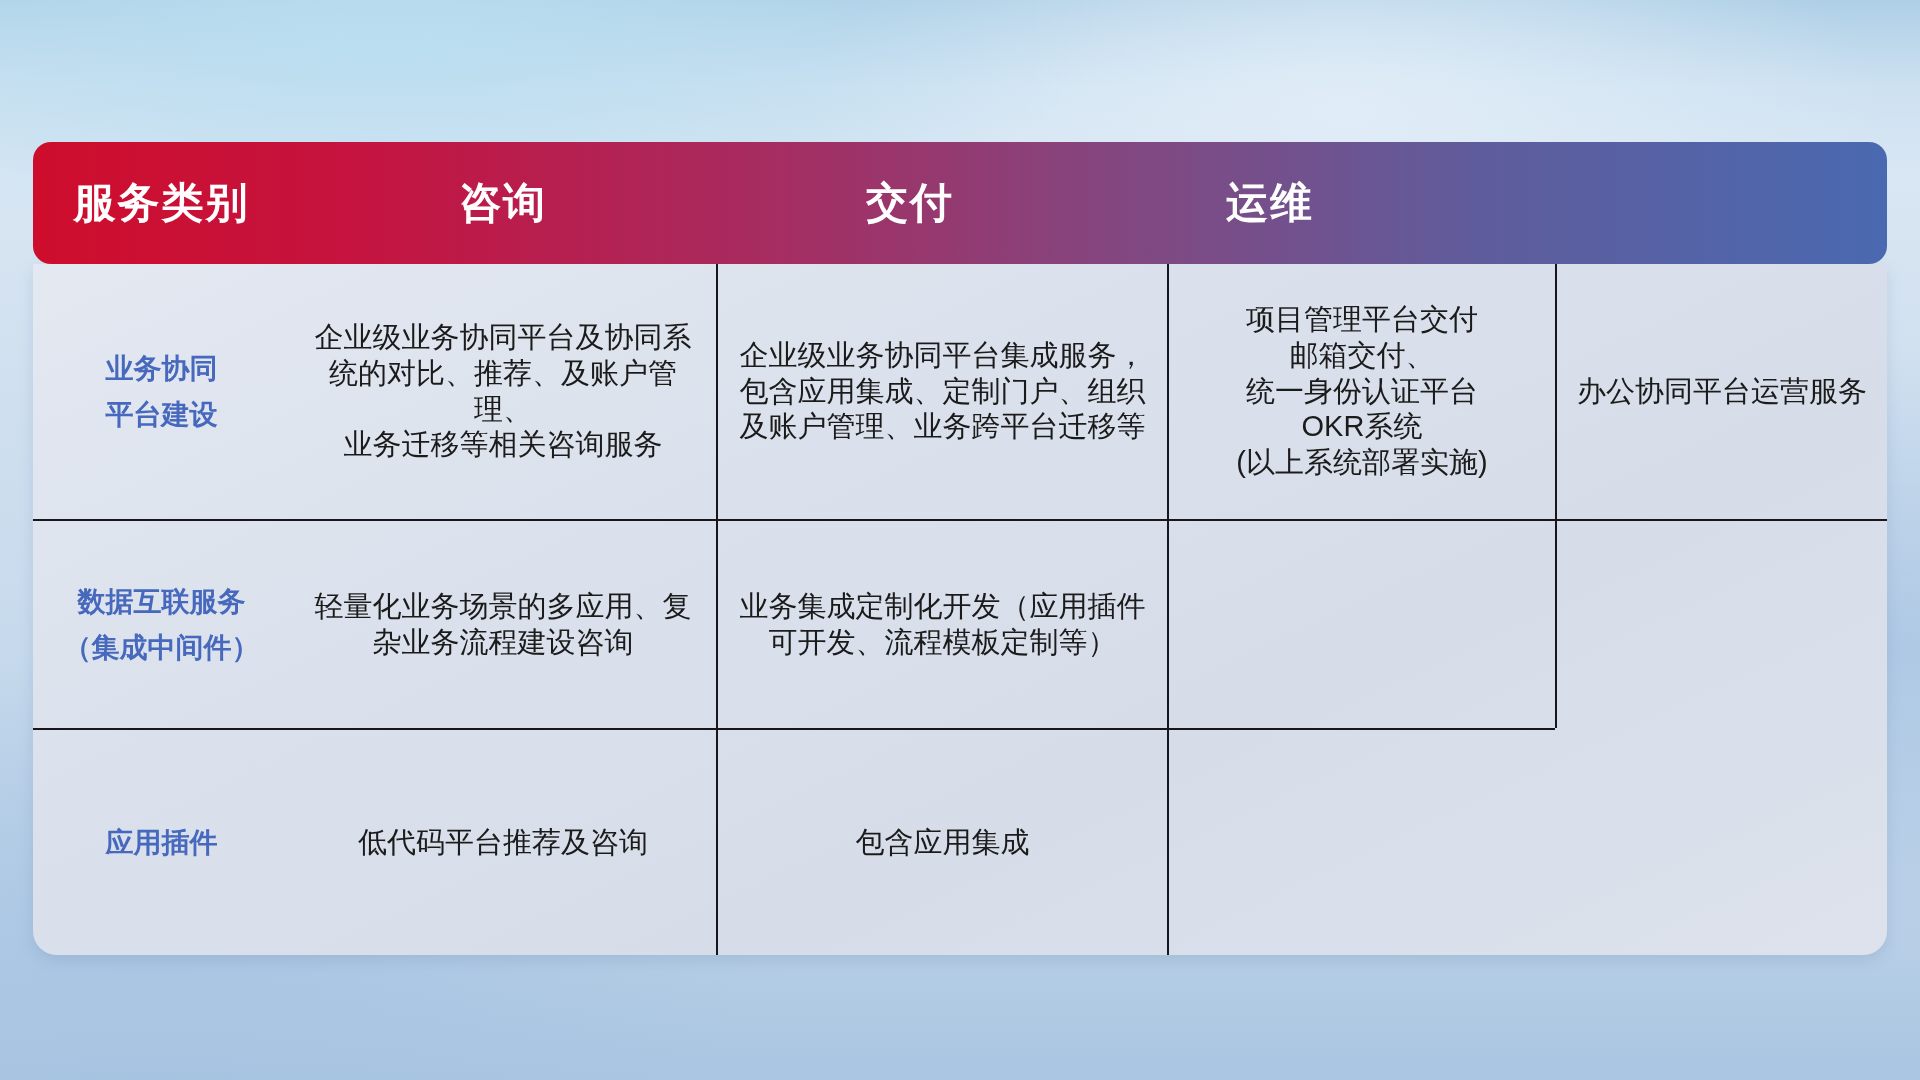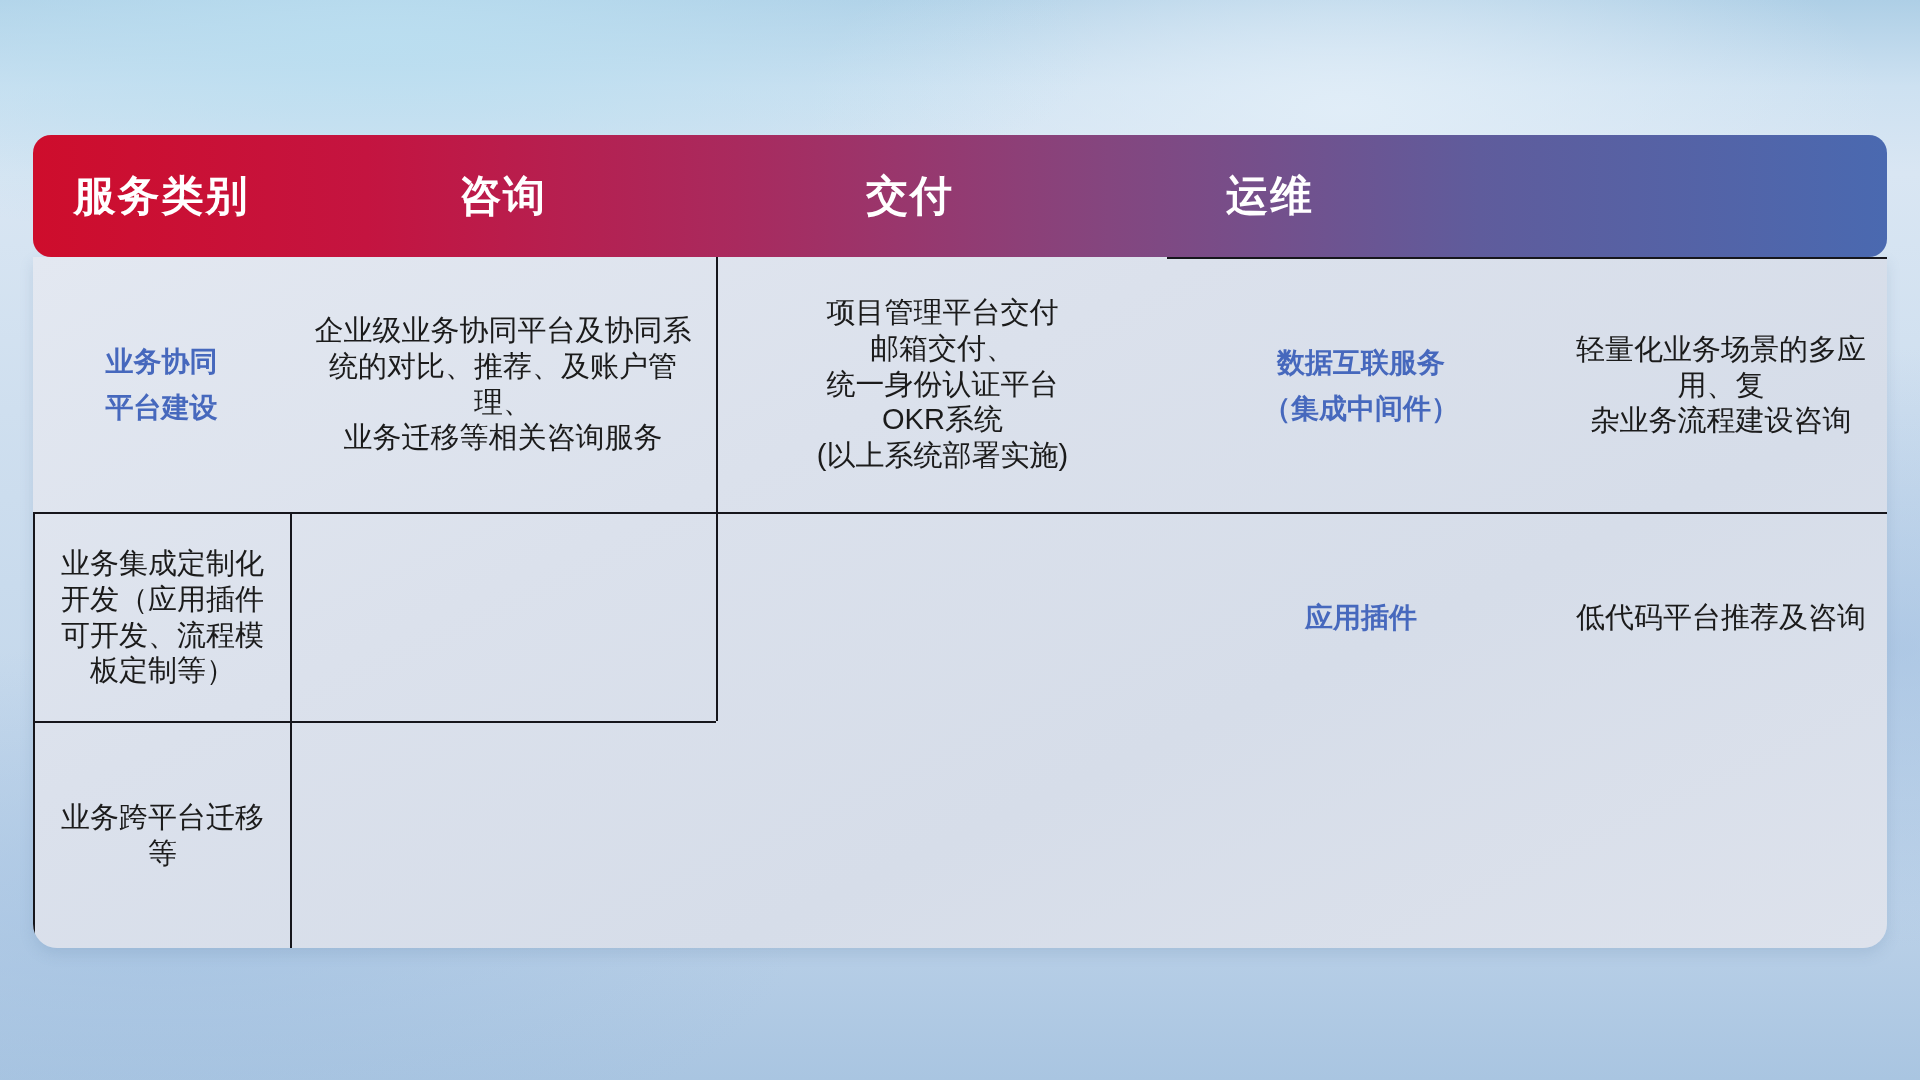--- a/index.html
+++ b/index.html
@@ -6,21 +6,21 @@
   body{
     width:1920px;height:1080px;overflow:hidden;position:relative;
     font-family:"Liberation Sans","DejaVu Sans",sans-serif;
     background:
       radial-gradient(ellipse 1100px 320px at 20% 4%, rgba(186,222,240,.95), rgba(186,222,240,0) 65%),
       radial-gradient(ellipse 900px 380px at 70% 10%, rgba(226,238,248,.9), rgba(226,238,248,0) 60%),
       radial-gradient(ellipse 1000px 420px at 8% 85%, rgba(158,190,224,.55), rgba(158,190,224,0) 65%),
       radial-gradient(ellipse 700px 500px at 99% 60%, rgba(150,183,221,.5), rgba(150,183,221,0) 60%),
       linear-gradient(180deg,#aecfe6 0%,#cde1f1 8%,#d9e6f3 16%,#cfdfef 38%,#c6d9ec 62%,#bbd1e8 84%,#a9c5e1 100%);
   }
-  .table-wrap{position:absolute;left:33px;top:135px;width:1854px;}
+  .table-wrap{position:absolute;left:33px;top:142px;width:1854px;}
   .thead{
     height:122px;display:flex;align-items:stretch;border-radius:18px;
     background:linear-gradient(90deg,#ce0d2c 0%,#c41440 18%,#a92a5e 38%,#84467f 58%,#5f5c9c 78%,#4a69b0 100%);
     position:relative;z-index:2;
   }
   .th{display:flex;align-items:center;justify-content:center;
     color:#ffffff;font-size:42px;font-weight:800;letter-spacing:2px;}
   .tbody{
     display:grid;position:relative;z-index:1;
     grid-template-columns:257px 426px 451px 388px 332px;
@@ -51,34 +51,38 @@
     <div class="th w5">运维</div>
   </div>
 
   <div class="tbody">
 
     <div class="td cat">业务协同
 平台建设</div>
     <div class="td">企业级业务协同平台及协同系
 统的对比、推荐、及账户管理、
 业务迁移等相关咨询服务</div>
+    <div class="td vline">企业级业务协同平台集成服务，
+包含应用集成、定制门户、组织
+及账户管理、业务跨平台迁移等</div>
     <div class="td vline">项目管理平台交付
 邮箱交付、
 统一身份认证平台
 OKR系统
 (以上系统部署实施)</div>
+    <div class="td vline">办公协同平台运营服务</div>
 
     <div class="td cat hline">数据互联服务
 （集成中间件）</div>
     <div class="td hline">轻量化业务场景的多应用、复
 杂业务流程建设咨询</div>
     <div class="td vline hline">业务集成定制化开发（应用插件
 可开发、流程模板定制等）</div>
     <div class="td vline hline"></div>
     <div class="td vline hline"></div>
 
     <div class="td cat hline">应用插件</div>
     <div class="td hline">低代码平台推荐及咨询</div>
-    <div class="td vline hline">业务跨平台迁移等</div>
+    <div class="td vline hline">包含应用集成</div>
     <div class="td vline hline"></div>
   </div>
 
 </div>
 
 </body></html>

